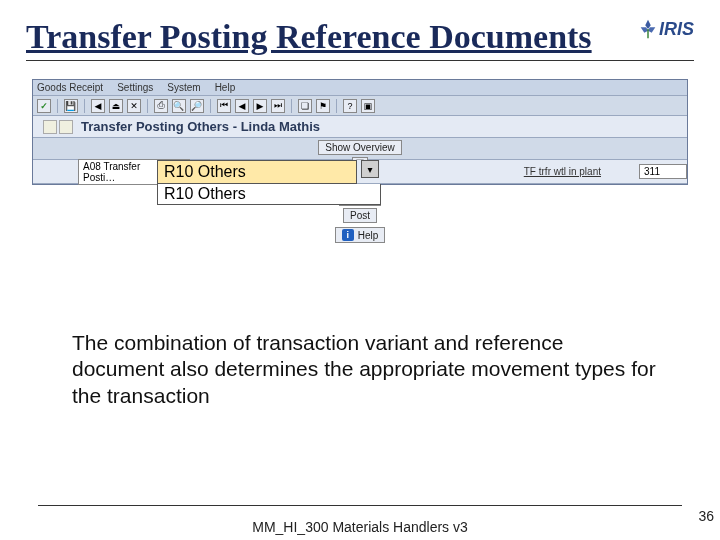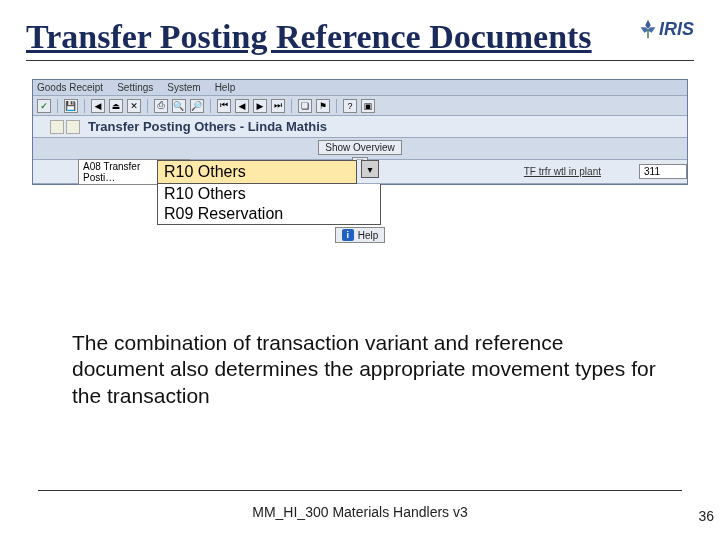--- a/index.html
+++ b/index.html
@@ -10,39 +10,39 @@
   .logo { display: flex; align-items: center; gap: 0; }
   .logo-iris { color: #2a4a8a; font-weight: bold; font-size: 18px; font-style: italic; }
   .logo-flower { width: 22px; height: 22px; position: relative; }
   .logo-flower svg { width: 22px; height: 22px; }
   .screenshot { margin: 18px 6px 0 6px; }
   .sap-window { border: 1px solid #6a7a9a; font-size: 10px; background: #d8e0ec; }
   .menubar { background: #c8d4e6; border-bottom: 1px solid #9aa8c0; padding: 2px 4px; display: flex; gap: 14px; color: #333; }
   .toolbar1 { background: #d0dae8; border-bottom: 1px solid #9aa8c0; padding: 2px 4px; display: flex; align-items: center; gap: 4px; height: 20px; }
   .tb-btn { width: 14px; height: 14px; background: #e8ecf4; border: 1px solid #888; display: inline-flex; align-items: center; justify-content: center; font-size: 9px; }
   .tb-sep { width: 1px; height: 14px; background: #9aa8c0; margin: 0 2px; }
-  .titlebar2 { background: #e4eaf4; border-bottom: 1px solid #9aa8c0; padding: 3px 17px; display: flex; align-items: center; gap: 8px; font-size: 13px; font-weight: bold; color: #2a3a5a; }
+  .titlebar2 { background: #e4eaf4; border-bottom: 1px solid #9aa8c0; padding: 3px 10px; display: flex; align-items: center; gap: 8px; font-size: 13px; font-weight: bold; color: #2a3a5a; }
   .mini-icons { display: flex; gap: 2px; }
   .mini-icon { width: 14px; height: 14px; background: #f0f0e0; border: 1px solid #aaa; }
   .toolbar2 { background: #d0dae8; border-bottom: 1px solid #9aa8c0; padding: 2px 4px; display: flex; align-items: center; gap: 2px; height: 22px; flex-direction: column; }
   .tb2-btn { background: #e8ecf4; border: 1px solid #888; padding: 1px 6px; font-size: 10px; color: #222; }
   .tb2-btn-icon { width: 16px; height: 16px; background: #e8ecf4; border: 1px solid #888; display: inline-flex; align-items: center; justify-content: center; }
   .info-icon { background: #2060c0; color: #fff; width: 12px; height: 12px; font-size: 9px; font-weight: bold; display: inline-flex; align-items: center; justify-content: center; border-radius: 2px; }
   .fieldrow { background: #e4eaf4; border-bottom: 1px solid #9aa8c0; padding: 3px 4px; display: flex; align-items: center; gap: 6px; height: 24px; position: relative; }
   .combo1 { background: #fff; border: 1px solid #888; padding: 1px 4px; font-size: 10px; width: 112px; display: flex; justify-content: flex-start; align-items: center; margin-left: 41px; }
   .combo-arrow { width: 12px; height: 12px; background: #d0d0d0; border: 1px solid #888; font-size: 8px; display: inline-flex; align-items: center; justify-content: center; }
   .movement-label { position: absolute; right: 86px; font-size: 10px; color: #333; text-decoration: underline; }
   .movement-code { position: absolute; right: 0px; width: 48px; background: #fff; border: 1px solid #888; padding: 1px 4px; font-size: 10px; }
   .dropdown-wrap { position: absolute; left: 124px; top: 0; }
   .dd-display { background: #ffe9a8; border: 1px solid #555; width: 200px; padding: 2px 6px; font-size: 16px; display: flex; justify-content: space-between; align-items: center; }
   .dd-btn { width: 18px; height: 18px; background: #d0d0d0; border: 1px solid #555; margin-left: 4px; display: inline-flex; align-items: center; justify-content: center; }
   .dd-list { background: #fff; border: 1px solid #555; border-top: none; width: 224px; }
   .dd-item { padding: 1px 6px; font-size: 16px; }
   .body-text { position: absolute; top: 330px; left: 72px; right: 60px; font-size: 21px; color: #111; line-height: 1.25; }
-  .footer { position: absolute; bottom: 20px; left: 0; right: 0; display: flex; align-items: center; justify-content: center; margin-top: 38px; }
+  .footer { position: absolute; bottom: 5px; left: 0; right: 0; display: flex; align-items: center; justify-content: center; margin-top: 38px; }
   .footer-line { position: absolute; left: 38px; right: 38px; top: -14px; height: 1px; background: #333; }
   .footer-text { font-size: 14px; color: #222; }
   .page-num { position: absolute; right: 6px; bottom: 16px; font-size: 14px; color: #222; }
   .uk-logo { position: absolute; left: 38px; bottom: 12px; display: flex; align-items: center; gap: 4px; }
   .uk-box { background: #1a2a5a; color: #fff; font-weight: bold; font-size: 10px; padding: 2px 4px; }
   .uk-text { color: #4a6aa0; font-size: 8px; letter-spacing: 0.5px; }
   .green-check { color: #2a8a2a; font-weight: bold; }
 </style>
 </head>
 <body>
@@ -122,21 +122,20 @@
         </span>
         <div class="dropdown-wrap">
           <div style="display:flex;align-items:stretch;">
             <div class="dd-display">
               <span>R10 Others</span>
             </div>
             <span class="dd-btn">▾</span>
           </div>
           <div class="dd-list">
             <div class="dd-item">R10 Others</div>
-            <div class="dd-item">R09 Reservation</div>
           </div>
         </div>
         <span class="movement-label">TF trfr wtl in plant</span>
         <span class="movement-code">311</span>
       </div>
     </div>
   </div>
 
   <div class="body-text">The combination of transaction variant and reference document also determines the appropriate movement types for the transaction</div>
 

